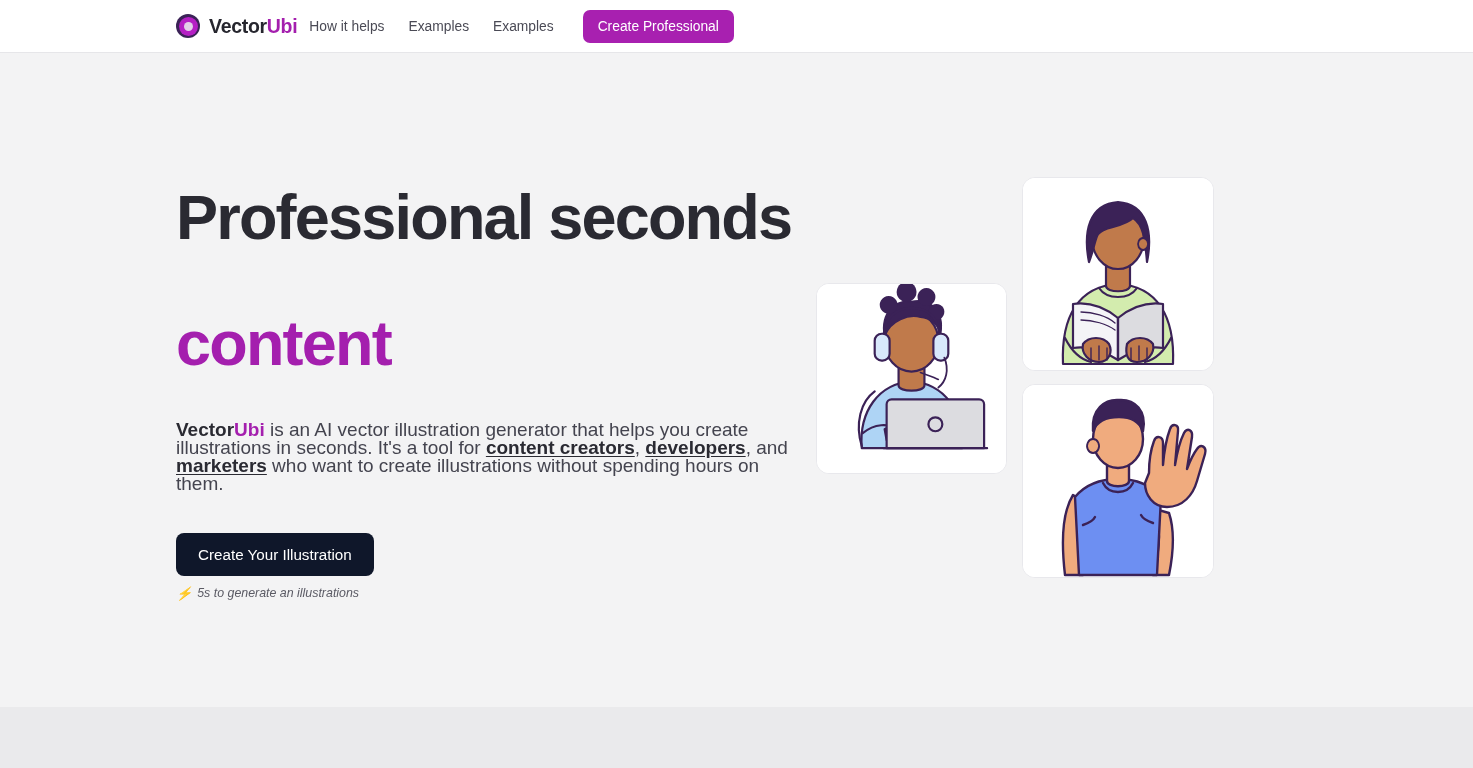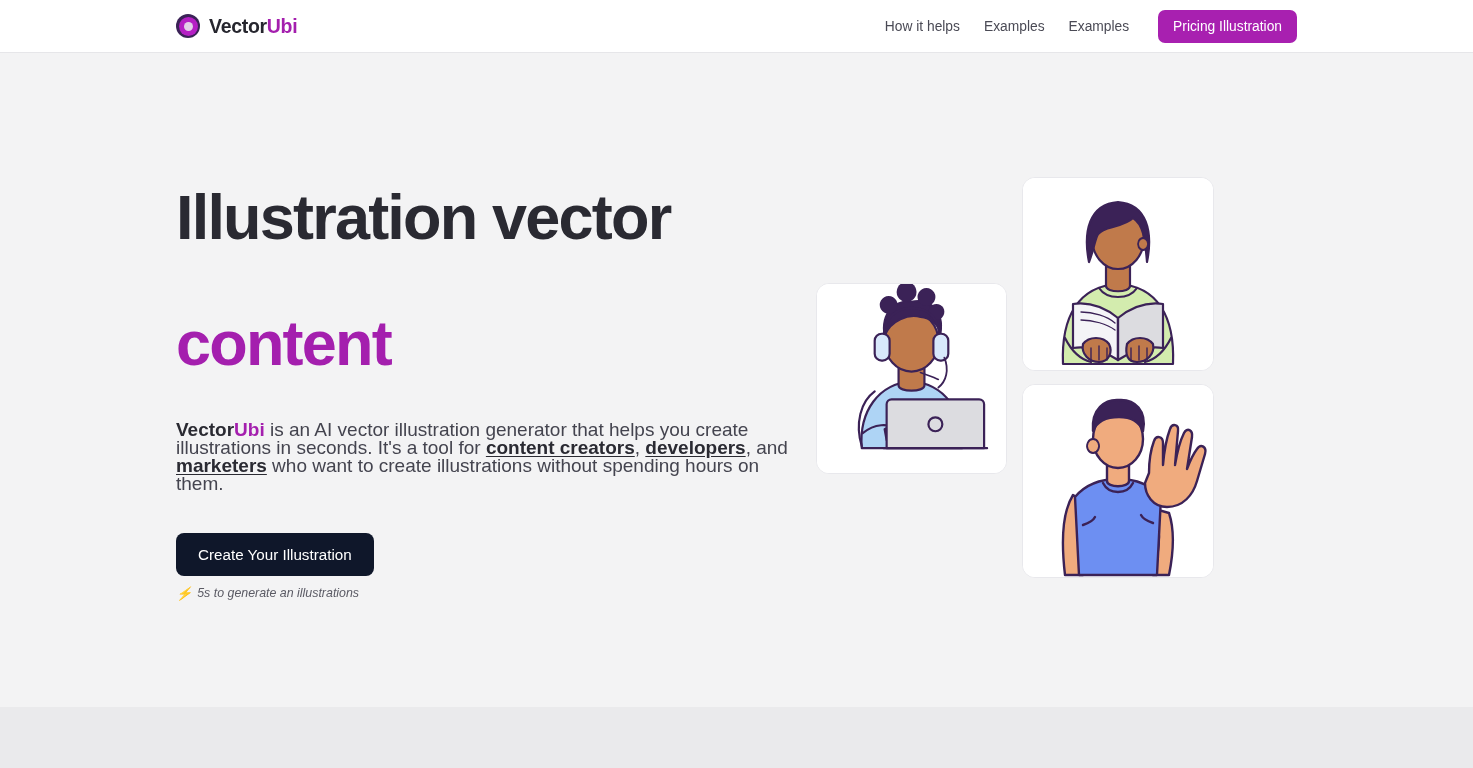--- a/index.html
+++ b/index.html
@@ -20,21 +20,20 @@
     background: #ffffff;
     border-bottom: 1px solid #e6e6e9;
     display: flex;
     align-items: center;
   }
   .header-inner {
     width: 1473px;
     padding: 0 176px;
     display: flex;
     align-items: center;
-    justify-content: space-between;
   }
   .brand {
     display: flex;
     align-items: center;
     gap: 9px;
     cursor: pointer;
   }
   .brand-mark {
     width: 24px;
     height: 24px;
@@ -210,32 +209,32 @@
 
     <div class="brand">
       <span class="brand-mark"></span>
       <span class="brand-name"><span>Vector</span><span class="accent">Ubi</span></span>
     </div>
 
     <nav class="nav">
       <a class="nav-link" href="#">How it helps</a>
       <a class="nav-link" href="#">Examples</a>
       <a class="nav-link" href="#">Examples</a>
-      <button class="nav-cta">Pricing Illustration</button>
+      <button class="nav-cta">Create Professional</button>
     </nav>
 
   </div>
 </header>
 
 <section class="hero">
   <div class="hero-inner">
 
     <div class="hero-left">
 
-      <h1 class="hero-title"><span>Illustration vector</span><br><br><span class="accent">content</span></h1>
+      <h1 class="hero-title"><span>Professional seconds</span><br><br><span class="accent">content</span></h1>
 
       <p class="hero-desc"><b>Vector</b><span class="accent">Ubi</span><span> is an AI vector illustration generator that helps you create illustrations in seconds. It's a tool for </span><a class="ulink" href="#">content creators</a><span>, </span><a class="ulink" href="#">developers</a><span>, and </span><a class="ulink" href="#">marketers</a><span> who want to create illustrations without spending hours on them.</span></p>
 
       <button class="hero-cta">Create Your Illustration</button>
 
       <div class="hero-note">
         <span class="bolt">⚡</span>
         <span>5s to generate an illustrations</span>
       </div>
     </div>

